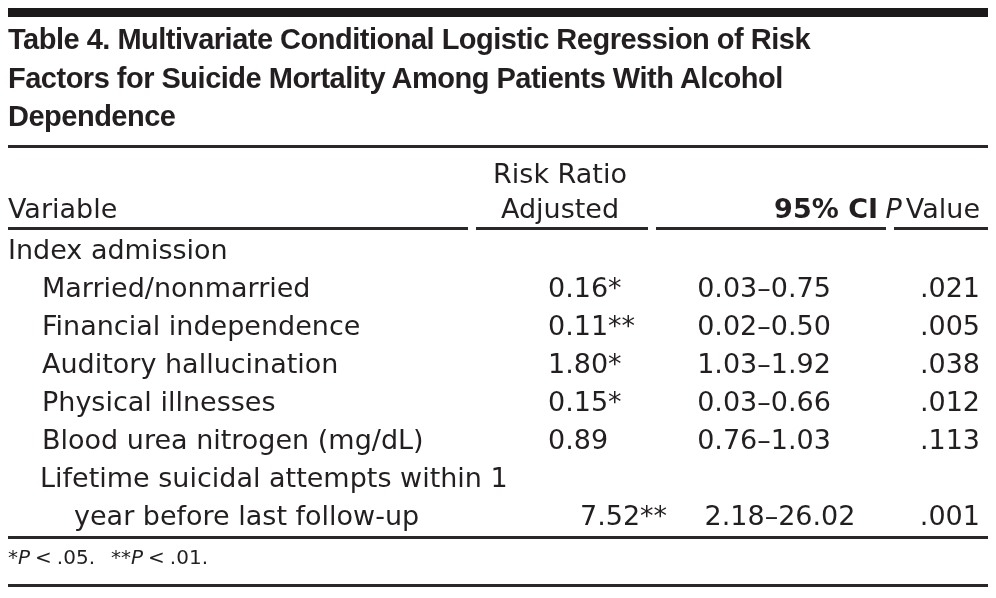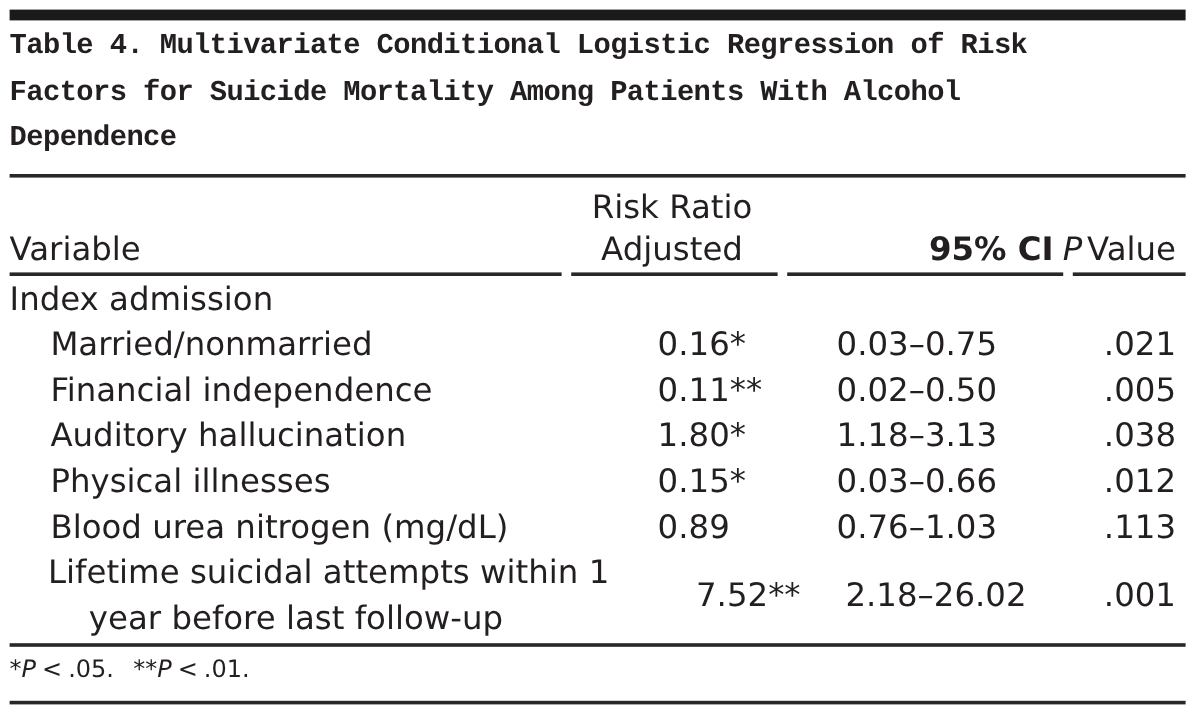--- a/index.html
+++ b/index.html
@@ -22,23 +22,23 @@
   .topbar {
     position: absolute;
     left: 8px; top: 8px;
     width: 980px; height: 9px;
     background: var(--bar);
   }
   .title {
     position: absolute;
     left: 8px; top: 20px;
     width: 984px;
-    font-family: Liberation Mono, monospace;
+    font-family: Liberation Sans, sans-serif;
     font-weight: bold;
-    font-size: 24px;
+    font-size: 29px;
     line-height: 38.5px;
     letter-spacing: -0.5px;
     color: var(--text);
   }
   .rule {
     position: absolute;
     left: 8px;
     width: 980px;
     height: 2.5px;
     background: var(--rule);
@@ -73,21 +73,21 @@
   .hseg2 { left: 476px; width: 172px; }
   .hseg3 { left: 656px; width: 230px; }
   .hseg4 { left: 894px; width: 94px;  }
 
   .tbody {
     position: absolute;
     left: 8px; top: 231px;
     width: 980px;
     font-size: 27px;
   }
-  .row { display: flex; align-items: center; height: 38px; line-height: 38px; }
+  .row { display: flex; align-items: flex-end; height: 38px; line-height: 38px; }
   .row.tall { height: 76px; margin-left: 32px; }
   .c-label { width: 462px; white-space: nowrap; }
   .c-label.ind { padding-left: 34px; }
   .c-label .line2 { padding-left: 34px; line-height: 38px; }
   .c-rr { width: 180px; padding-left: 78px; white-space: nowrap; }
   .c-ci { width: 228px; text-align: center; white-space: nowrap; }
   .c-p  { width: 110px; text-align: right; padding-right: 8px; white-space: nowrap; }
 
   .footnote {
     position: absolute;
@@ -148,21 +148,21 @@
     <div class="row">
       <div class="c-label ind">Financial independence</div>
       <div class="c-rr">0.11**</div>
       <div class="c-ci">0.02–0.50</div>
       <div class="c-p">.005</div>
     </div>
 
     <div class="row">
       <div class="c-label ind">Auditory hallucination</div>
       <div class="c-rr">1.80*</div>
-      <div class="c-ci">1.18–3.13</div>
+      <div class="c-ci">1.03–1.92</div>
       <div class="c-p">.038</div>
     </div>
 
     <div class="row">
       <div class="c-label ind">Physical illnesses</div>
       <div class="c-rr">0.15*</div>
       <div class="c-ci">0.03–0.66</div>
       <div class="c-p">.012</div>
     </div>
 

